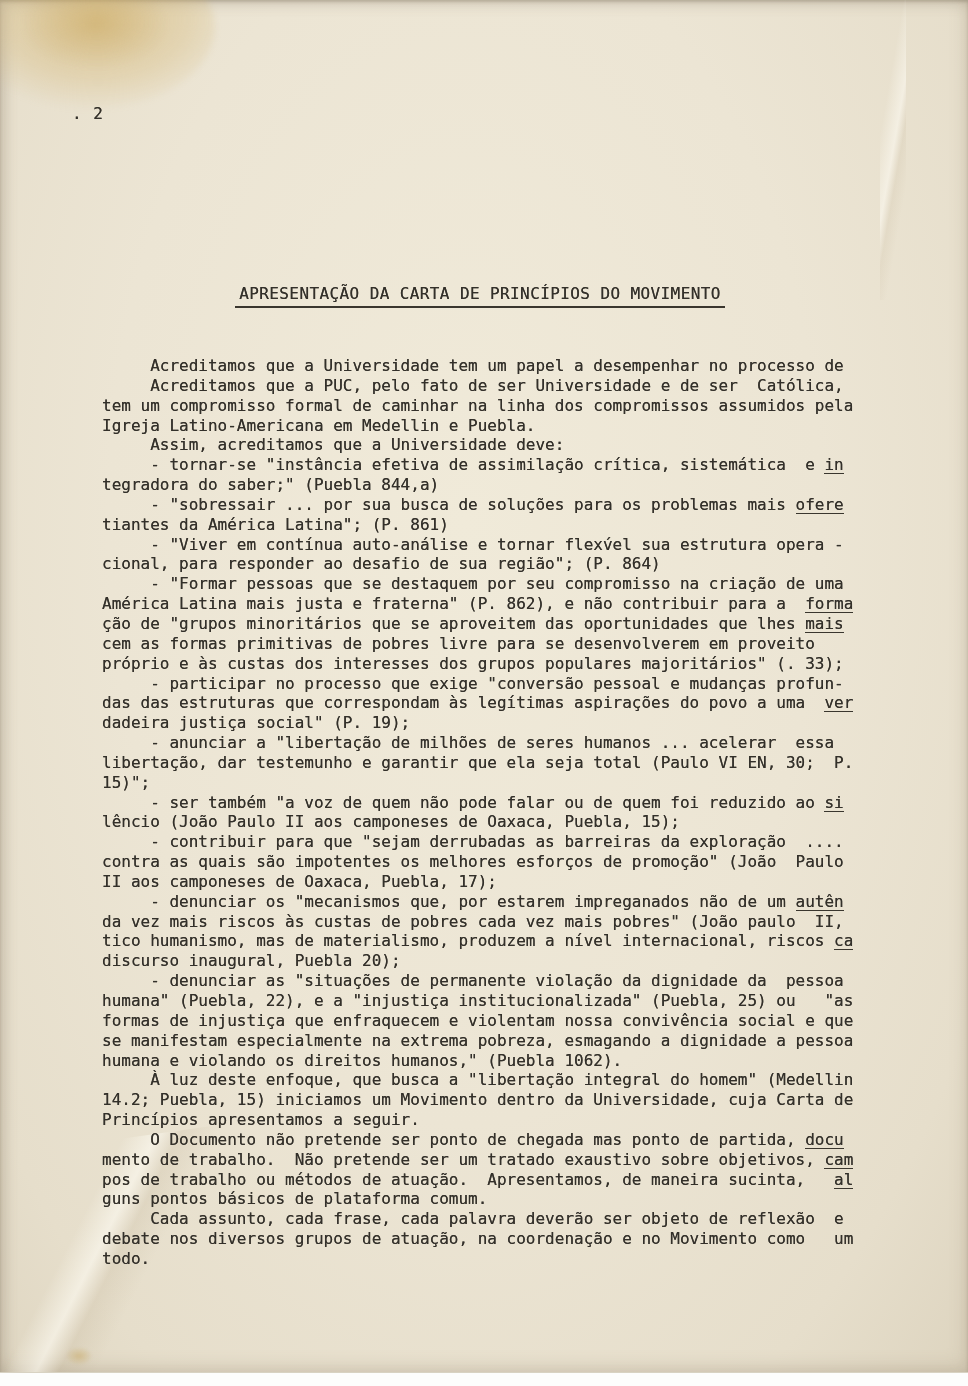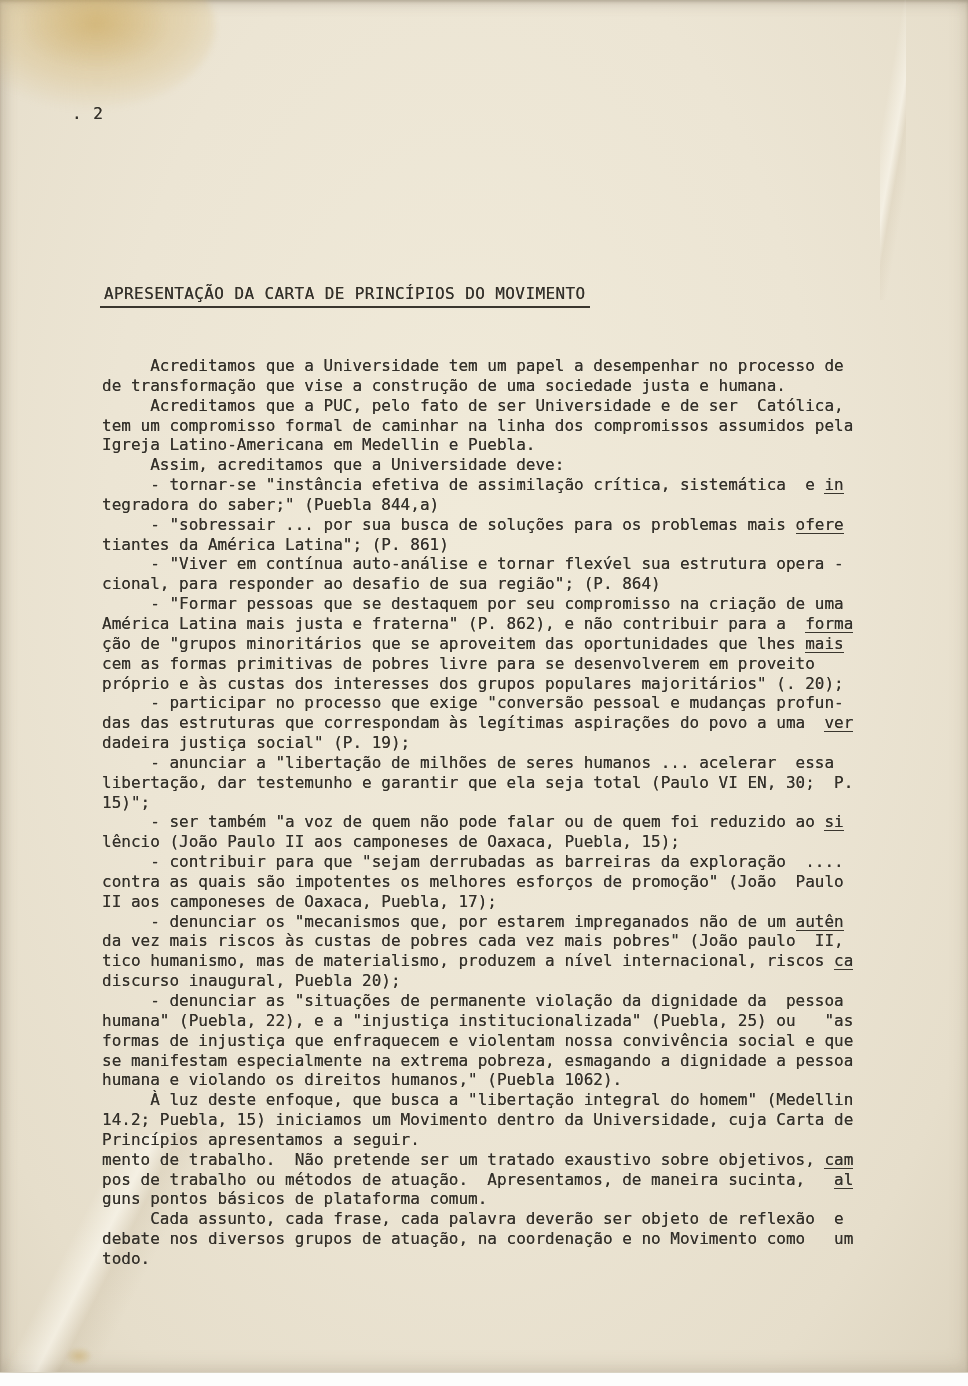--- a/index.html
+++ b/index.html
@@ -54,21 +54,21 @@
     background:#fdfdfc;border-top:1px solid #d8d2c2;
   }
 
   .page-number{
     position:absolute;left:72px;top:104px;
     font-size:16px;letter-spacing:1px;
     text-shadow:0 0 0.6px rgba(51,48,42,0.85);
   }
   .title-row{
     position:absolute;left:100px;top:284px;width:760px;
-    text-align:left;font-size:16px;
+    text-align:center;font-size:16px;
   }
   .title-row .title-text{
     border-bottom:2px solid #3a362e;
     padding:0 4px 3px 4px;
     letter-spacing:0.4px;
     text-shadow:0 0 0.6px rgba(51,48,42,0.85);
   }
   .body-lines{
     position:absolute;left:102px;top:356px;width:780px;
     font-size:16px;
@@ -97,36 +97,35 @@
     <div class="stain-bottom-left"></div>
 
     <div class="page-number">. 2</div>
 
     <div class="title-row">
       <span class="title-text">APRESENTAÇÃO DA CARTA DE PRINCÍPIOS DO MOVIMENTO</span>
     </div>
 
     <div class="body-lines" id="body-lines">
         <div class="line">     Acreditamos que a Universidade tem um papel a desempenhar no processo de</div>
-        <div class="line">de transformação que vise a construção de uma sociedade justa e humana.</div>
         <div class="line">     Acreditamos que a PUC, pelo fato de ser Universidade e de ser  Católica,</div>
         <div class="line">tem um compromisso formal de caminhar na linha dos compromissos assumidos pela</div>
         <div class="line">Igreja Latino-Americana em Medellin e Puebla.</div>
         <div class="line">     Assim, acreditamos que a Universidade deve:</div>
         <div class="line">     - tornar-se "instância efetiva de assimilação crítica, sistemática  e <span class="cont">in</span></div>
         <div class="line">tegradora do saber;" (Puebla 844,a)</div>
         <div class="line">     - "sobressair ... por sua busca de soluções para os problemas mais <span class="cont">ofere</span></div>
         <div class="line">tiantes da América Latina"; (P. 861)</div>
         <div class="line">     - "Viver em contínua auto-análise e tornar flexv́el sua estrutura opera -</div>
         <div class="line">cional, para responder ao desafio de sua região"; (P. 864)</div>
         <div class="line">     - "Formar pessoas que se destaquem por seu compromisso na criação de uma</div>
         <div class="line">América Latina mais justa e fraterna" (P. 862), e não contribuir para a  <span class="cont">forma</span></div>
         <div class="line">ção de "grupos minoritários que se aproveitem das oportunidades que lhes <span class="cont">mais</span></div>
         <div class="line">cem as formas primitivas de pobres livre para se desenvolverem em proveito</div>
-        <div class="line">próprio e às custas dos interesses dos grupos populares majoritários" (. 20);</div>
+        <div class="line">próprio e às custas dos interesses dos grupos populares majoritários" (. 33);</div>
         <div class="line">     - participar no processo que exige "conversão pessoal e mudanças profun-</div>
         <div class="line">das das estruturas que correspondam às legítimas aspirações do povo a uma  <span class="cont">ver</span></div>
         <div class="line">dadeira justiça social" (P. 19);</div>
         <div class="line">     - anunciar a "libertação de milhões de seres humanos ... acelerar  essa</div>
         <div class="line">libertação, dar testemunho e garantir que ela seja total (Paulo VI EN, 30;  P.</div>
         <div class="line">15)";</div>
         <div class="line">     - ser também "a voz de quem não pode falar ou de quem foi reduzido ao <span class="cont">si</span></div>
         <div class="line">lêncio (João Paulo II aos camponeses de Oaxaca, Puebla, 15);</div>
         <div class="line">     - contribuir para que "sejam derrubadas as barreiras da exploração  ....</div>
         <div class="line">contra as quais são impotentes os melhores esforços de promoção" (João  Paulo</div>
@@ -136,20 +135,21 @@
         <div class="line">tico humanismo, mas de materialismo, produzem a nível internacional, riscos <span class="cont">ca</span></div>
         <div class="line">discurso inaugural, Puebla 20);</div>
         <div class="line">     - denunciar as "situações de permanente violação da dignidade da  pessoa</div>
         <div class="line">humana" (Puebla, 22), e a "injustiça institucionalizada" (Puebla, 25) ou   "as</div>
         <div class="line">formas de injustiça que enfraquecem e violentam nossa convivência social e que</div>
         <div class="line">se manifestam especialmente na extrema pobreza, esmagando a dignidade a pessoa</div>
         <div class="line">humana e violando os direitos humanos," (Puebla 1062).</div>
         <div class="line">     À luz deste enfoque, que busca a "libertação integral do homem" (Medellin</div>
         <div class="line">14.2; Puebla, 15) iniciamos um Movimento dentro da Universidade, cuja Carta de</div>
         <div class="line">Princípios apresentamos a seguir.</div>
+        <div class="line">     O Documento não pretende ser ponto de chegada mas ponto de partida, <span class="cont">docu</span></div>
         <div class="line">mento de trabalho.  Não pretende ser um tratado exaustivo sobre objetivos, <span class="cont">cam</span></div>
         <div class="line">pos de trabalho ou métodos de atuação.  Apresentamos, de maneira sucinta,   <span class="cont">al</span></div>
         <div class="line">guns pontos básicos de plataforma comum.</div>
         <div class="line">     Cada assunto, cada frase, cada palavra deverão ser objeto de reflexão  e</div>
         <div class="line">debate nos diversos grupos de atuação, na coordenação e no Movimento como   um</div>
         <div class="line">todo.</div>
       </div>
   </div>
 
   <div class="scanner-strip"></div>

